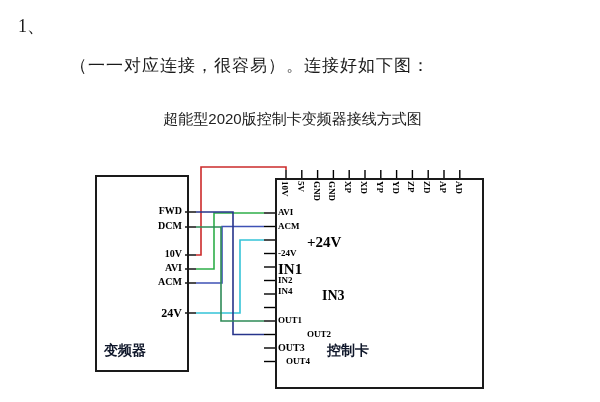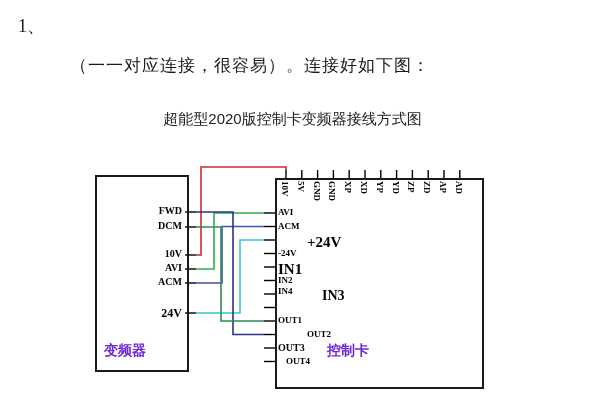--- a/index.html
+++ b/index.html
@@ -8,21 +8,21 @@
   .num{position:absolute;left:18px;top:14px;font-size:18px;}
   .line1{position:absolute;left:70px;top:15px;width:530px;font-size:17px;letter-spacing:2.5px;white-space:nowrap;}
   .line2{position:absolute;left:70px;top:54px;font-size:17px;letter-spacing:1px;white-space:nowrap;}
   .fig-title{position:absolute;left:0;top:110px;width:585px;text-align:center;
              font-size:15px;font-family:"Liberation Sans",sans-serif;color:#222;}
   .diagram{position:absolute;left:0;top:0;width:600px;height:402px;}
   .wires-svg{position:absolute;left:0;top:0;}
   .box{position:absolute;border:2px solid #1a1a1a;background:transparent;}
   .box.inverter{left:95px;top:175px;width:90px;height:193px;}
   .box.card{left:275px;top:178px;width:205px;height:207px;}
-  .box-label{position:absolute;font-family:"Liberation Sans",sans-serif;font-weight:bold;font-size:14px;color:#6d28d9;}
+  .box-label{position:absolute;font-family:"Liberation Sans",sans-serif;font-weight:bold;font-size:14px;color:#0f172a;}
   .box-label.inv{left:104px;top:342px;}
   .box-label.crd{left:327px;top:342px;}
   .pin{position:absolute;font-family:Liberation Serif, serif;font-weight:bold;
        color:#000;line-height:1;white-space:nowrap;}
   .pin.vert{writing-mode:vertical-rl;text-orientation:mixed;}
 </style>
 </head>
 <body>
 
 <div class="page">

